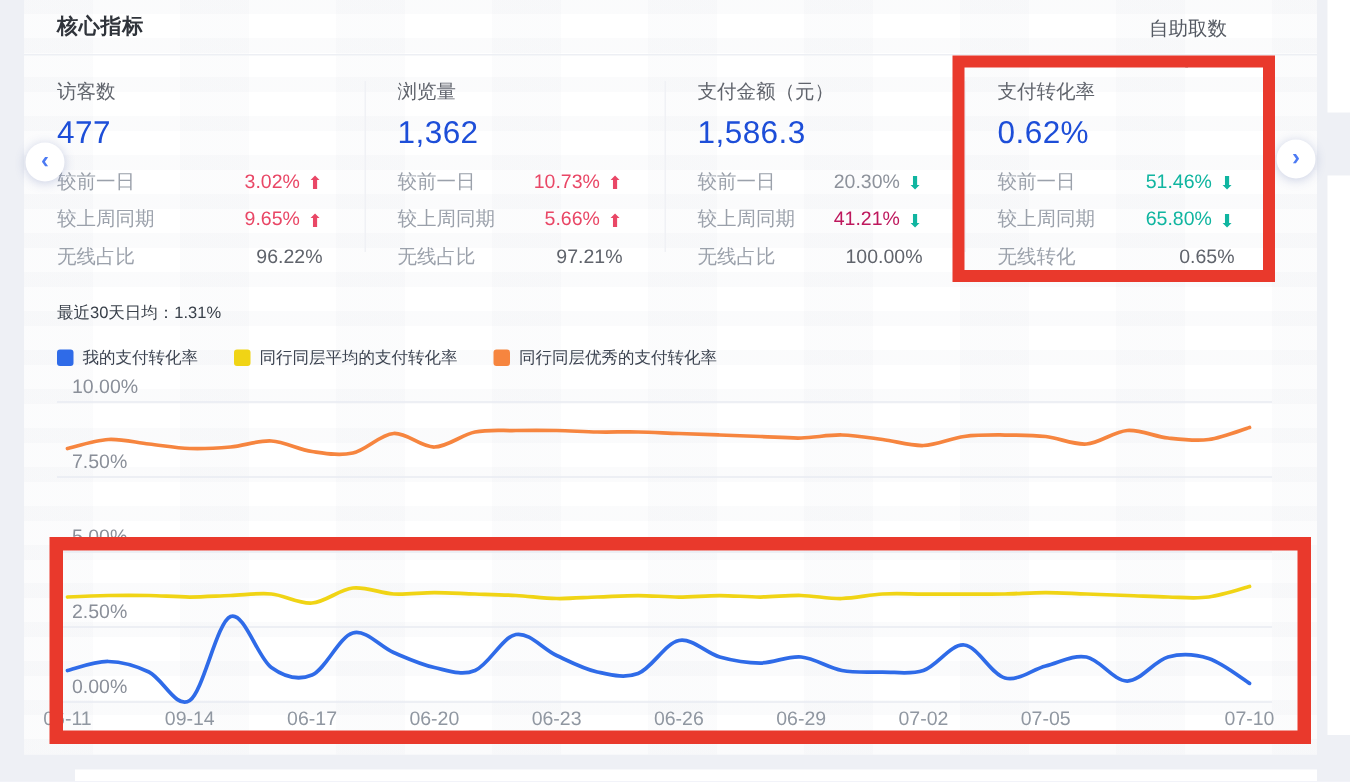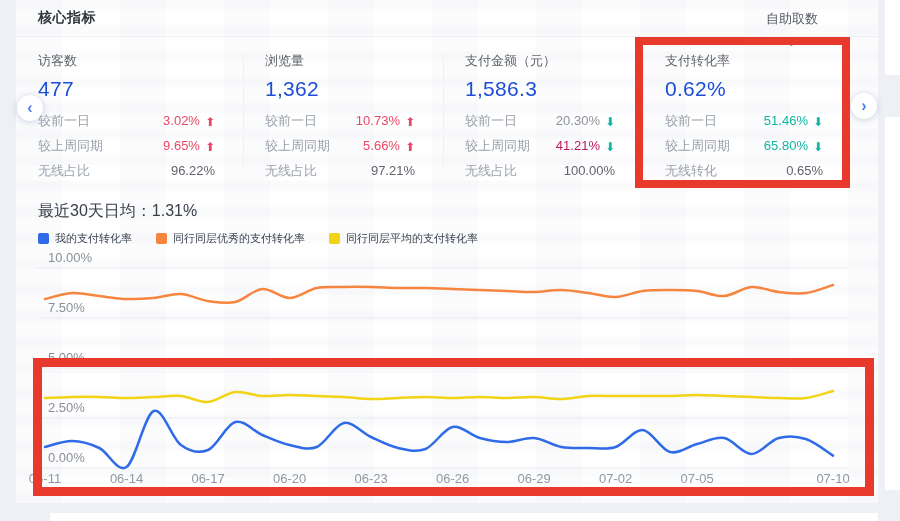--- a/index.html
+++ b/index.html
@@ -20,21 +20,21 @@
   .card-value{font-size:21px;color:#1d4ed8;margin-top:7px;letter-spacing:.3px;}
   .card-row{display:flex;justify-content:space-between;align-items:center;height:25px;font-size:13px;}
   .card-rows{margin-top:7px;}
   .row-label{color:#9ba1ab;}
   .row-val{display:flex;align-items:flex-end;gap:5px;}
   .v-plain{color:#60646c;} .v-muted{color:#8d929b;}
   .arrow{font-size:12px;line-height:12px;}
   .nav-circle{position:absolute;width:26px;height:26px;border-radius:50%;background:#fff;z-index:30;cursor:pointer;
       box-shadow:0 1px 7px rgba(70,90,160,.28);display:flex;align-items:center;justify-content:center;
       font-size:16px;font-weight:700;color:#4d7bf3;}
-  .chart-title{position:absolute;left:38px;top:201px;font-size:16px;color:#39404a;}
+  .chart-title{position:absolute;left:38px;top:201px;font-size:11px;color:#39404a;}
   .legend{position:absolute;left:38px;top:231px;display:flex;gap:24px;z-index:5;}
   .legend-item{display:flex;align-items:center;gap:6px;cursor:pointer;}
   .legend-swatch{width:11px;height:11px;border-radius:2px;}
   .legend-label{font-size:11px;color:#3c4350;}
   .y-label{position:absolute;left:48px;font-size:13px;color:#8a8f99;z-index:4;}
   .x-label{position:absolute;top:471px;width:56px;text-align:center;font-size:13px;color:#9097a1;z-index:4;}
   #chart-svg{position:absolute;left:0;top:250px;z-index:3;}
   .anno{position:absolute;box-sizing:border-box;z-index:60;pointer-events:none;}
   .bottom-frag{position:absolute;left:50px;top:513px;width:828px;height:8px;background:#ffffff;}
 </style>
@@ -170,47 +170,47 @@
     <span>›</span>
   </div>
 
   <div class="chart-title">最近30天日均：1.31%</div>
   <div class="legend" id="legend">
       <span class="legend-item">
         <span class="legend-swatch" style="background: rgb(47, 107, 232);"></span>
         <span class="legend-label">我的支付转化率</span>
       </span>
       <span class="legend-item">
+        <span class="legend-swatch" style="background: rgb(240, 212, 21);"></span>
+        <span class="legend-label">同行同层平均的支付转化率</span>
+      </span>
+      <span class="legend-item">
         <span class="legend-swatch" style="background: rgb(246, 133, 63);"></span>
         <span class="legend-label">同行同层优秀的支付转化率</span>
-      </span>
-      <span class="legend-item">
-        <span class="legend-swatch" style="background: rgb(240, 212, 21);"></span>
-        <span class="legend-label">同行同层平均的支付转化率</span>
       </span>
     </div>
 
   <svg id="chart-svg" width="900" height="271">
       <line x1="38" x2="848" y1="218" y2="218" stroke="#e9ebf2" stroke-width="1"></line>
       <line x1="38" x2="848" y1="168" y2="168" stroke="#e9ebf2" stroke-width="1"></line>
       <line x1="38" x2="848" y1="118" y2="118" stroke="#e9ebf2" stroke-width="1"></line>
       <line x1="38" x2="848" y1="68" y2="68" stroke="#e9ebf2" stroke-width="1"></line>
       <line x1="38" x2="848" y1="18" y2="18" stroke="#e9ebf2" stroke-width="1"></line>
       <path d="M45 197C49.5 196.0 63.1 190.8 72.2 191.0C81.2 191.2 90.3 193.7 99.3 198.0C108.4 202.3 117.5 223.2 126.5 217.0C135.6 210.8 144.6 164.7 153.7 161.0C162.7 157.3 171.8 188.5 180.9 195.0C189.9 201.5 199.0 203.8 208.0 200.0C217.1 196.2 226.1 174.5 235.2 172.0C244.3 169.5 253.3 181.2 262.4 185.0C271.4 188.8 280.5 193.0 289.6 195.0C298.6 197.0 307.7 200.7 316.7 197.0C325.8 193.3 334.8 174.7 343.9 173.0C353.0 171.3 362.0 182.8 371.1 187.0C380.1 191.2 389.2 196.0 398.2 198.0C407.3 200.0 416.4 202.5 425.4 199.0C434.5 195.5 443.5 178.8 452.6 177.0C461.6 175.2 470.7 185.5 479.8 188.0C488.8 190.5 497.9 192.0 506.9 192.0C516.0 192.0 525.0 187.2 534.1 188.0C543.2 188.8 552.2 195.3 561.3 197.0C570.3 198.7 579.4 198.0 588.4 198.0C597.5 198.0 606.6 200.0 615.6 197.0C624.7 194.0 633.7 179.2 642.8 180.0C651.9 180.8 660.9 199.7 670.0 202.0C679.0 204.3 688.1 196.3 697.1 194.0C706.2 191.7 715.3 186.3 724.3 188.0C733.4 189.7 742.4 204.0 751.5 204.0C760.5 204.0 769.6 190.5 778.7 188.0C787.7 185.5 796.8 186.1 805.8 189.0C814.9 191.9 828.5 202.8 833.0 205.6" fill="none" stroke="#2f6be8" stroke-width="2.5" stroke-linecap="round"></path>
       <path d="M45 148C49.5 147.8 63.1 147.2 72.2 147.0C81.2 146.8 90.3 146.8 99.3 147.0C108.4 147.2 117.5 148.0 126.5 148.0C135.6 148.0 144.6 147.3 153.7 147.0C162.7 146.7 171.8 145.2 180.9 146.0C189.9 146.8 199.0 152.7 208.0 152.0C217.1 151.3 226.1 143.0 235.2 142.0C244.3 141.0 253.3 145.5 262.4 146.0C271.4 146.5 280.5 145.0 289.6 145.0C298.6 145.0 307.7 145.7 316.7 146.0C325.8 146.3 334.8 146.5 343.9 147.0C353.0 147.5 362.0 148.8 371.1 149.0C380.1 149.2 389.2 148.3 398.2 148.0C407.3 147.7 416.4 147.0 425.4 147.0C434.5 147.0 443.5 148.0 452.6 148.0C461.6 148.0 470.7 147.0 479.8 147.0C488.8 147.0 497.9 148.0 506.9 148.0C516.0 148.0 525.0 146.8 534.1 147.0C543.2 147.2 552.2 149.2 561.3 149.0C570.3 148.8 579.4 146.5 588.4 146.0C597.5 145.5 606.6 146.0 615.6 146.0C624.7 146.0 633.7 146.0 642.8 146.0C651.9 146.0 660.9 146.2 670.0 146.0C679.0 145.8 688.1 145.0 697.1 145.0C706.2 145.0 715.3 145.7 724.3 146.0C733.4 146.3 742.4 146.7 751.5 147.0C760.5 147.3 769.6 147.8 778.7 148.0C787.7 148.2 796.8 149.2 805.8 148.0C814.9 146.8 828.5 142.2 833.0 141.0" fill="none" stroke="#f0d415" stroke-width="2.5" stroke-linecap="round"></path>
       <path d="M45 49C49.5 48.0 63.1 43.5 72.2 43.0C81.2 42.5 90.3 45.0 99.3 46.0C108.4 47.0 117.5 48.7 126.5 49.0C135.6 49.3 144.6 48.8 153.7 48.0C162.7 47.2 171.8 43.5 180.9 44.0C189.9 44.5 199.0 49.7 208.0 51.0C217.1 52.3 226.1 54.0 235.2 52.0C244.3 50.0 253.3 39.7 262.4 39.0C271.4 38.3 280.5 48.2 289.6 48.0C298.6 47.8 307.7 39.8 316.7 38.0C325.8 36.2 334.8 37.2 343.9 37.0C353.0 36.8 362.0 36.8 371.1 37.0C380.1 37.2 389.2 37.8 398.2 38.0C407.3 38.2 416.4 37.8 425.4 38.0C434.5 38.2 443.5 38.7 452.6 39.0C461.6 39.3 470.7 39.7 479.8 40.0C488.8 40.3 497.9 40.7 506.9 41.0C516.0 41.3 525.0 42.2 534.1 42.0C543.2 41.8 552.2 39.8 561.3 40.0C570.3 40.2 579.4 41.8 588.4 43.0C597.5 44.2 606.6 47.3 615.6 47.0C624.7 46.7 633.7 42.2 642.8 41.0C651.9 39.8 660.9 40.0 670.0 40.0C679.0 40.0 688.1 40.0 697.1 41.0C706.2 42.0 715.3 46.7 724.3 46.0C733.4 45.3 742.4 37.7 751.5 37.0C760.5 36.3 769.6 41.0 778.7 42.0C787.7 43.0 796.8 44.2 805.8 43.0C814.9 41.8 828.5 36.3 833.0 35.0" fill="none" stroke="#f6853f" stroke-width="2.5" stroke-linecap="round"></path>
     </svg>
   <div id="axis-labels">
       <div class="y-label" style="top: 450px;">0.00%</div>
       <div class="y-label" style="top: 400px;">2.50%</div>
       <div class="y-label" style="top: 350px;">5.00%</div>
       <div class="y-label" style="top: 300px;">7.50%</div>
       <div class="y-label" style="top: 250px;">10.00%</div>
       <div class="x-label" style="left: 17px;">06-11</div>
-      <div class="x-label" style="left: 98.5172px;">06-14</div>
+      <div class="x-label" style="left: 98.5172px;">09-14</div>
       <div class="x-label" style="left: 180.034px;">06-17</div>
       <div class="x-label" style="left: 261.552px;">06-20</div>
       <div class="x-label" style="left: 343.069px;">06-23</div>
       <div class="x-label" style="left: 424.586px;">06-26</div>
       <div class="x-label" style="left: 506.103px;">06-29</div>
       <div class="x-label" style="left: 587.621px;">07-02</div>
       <div class="x-label" style="left: 669.138px;">07-05</div>
       <div class="x-label" style="left: 805px;">07-10</div>
     </div>
 

